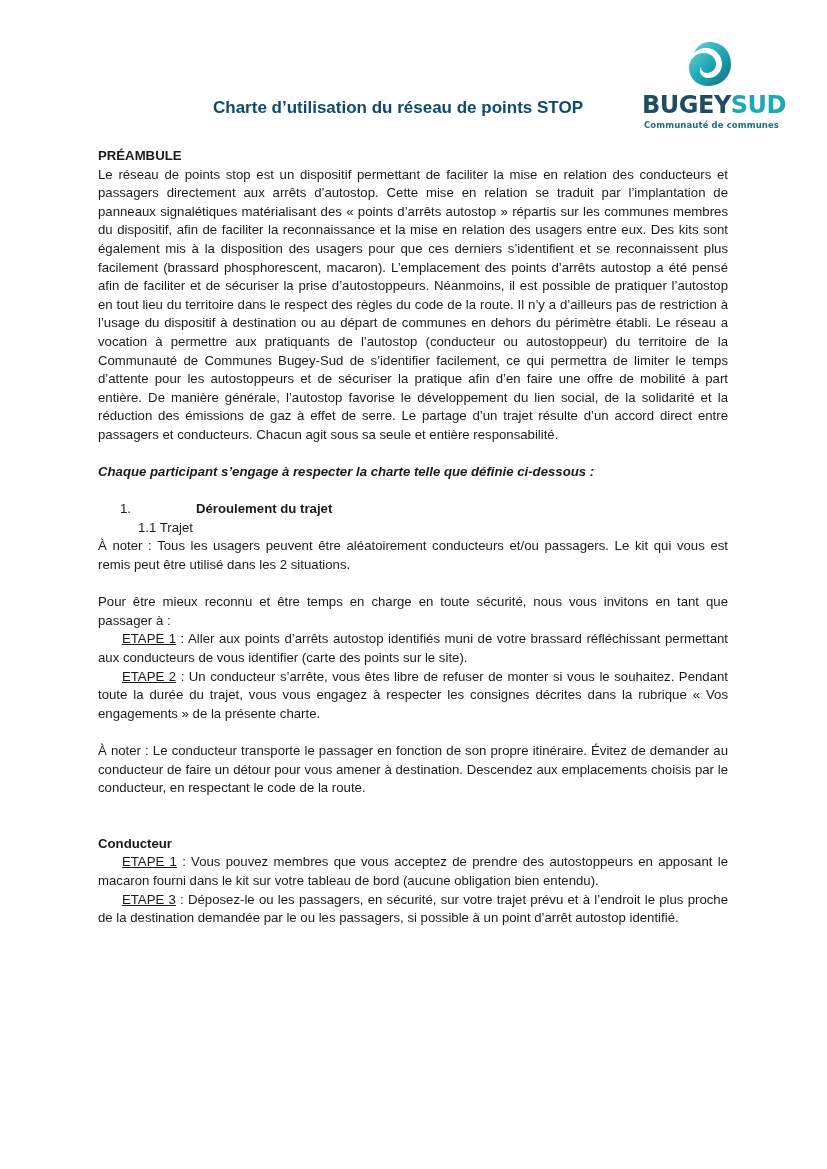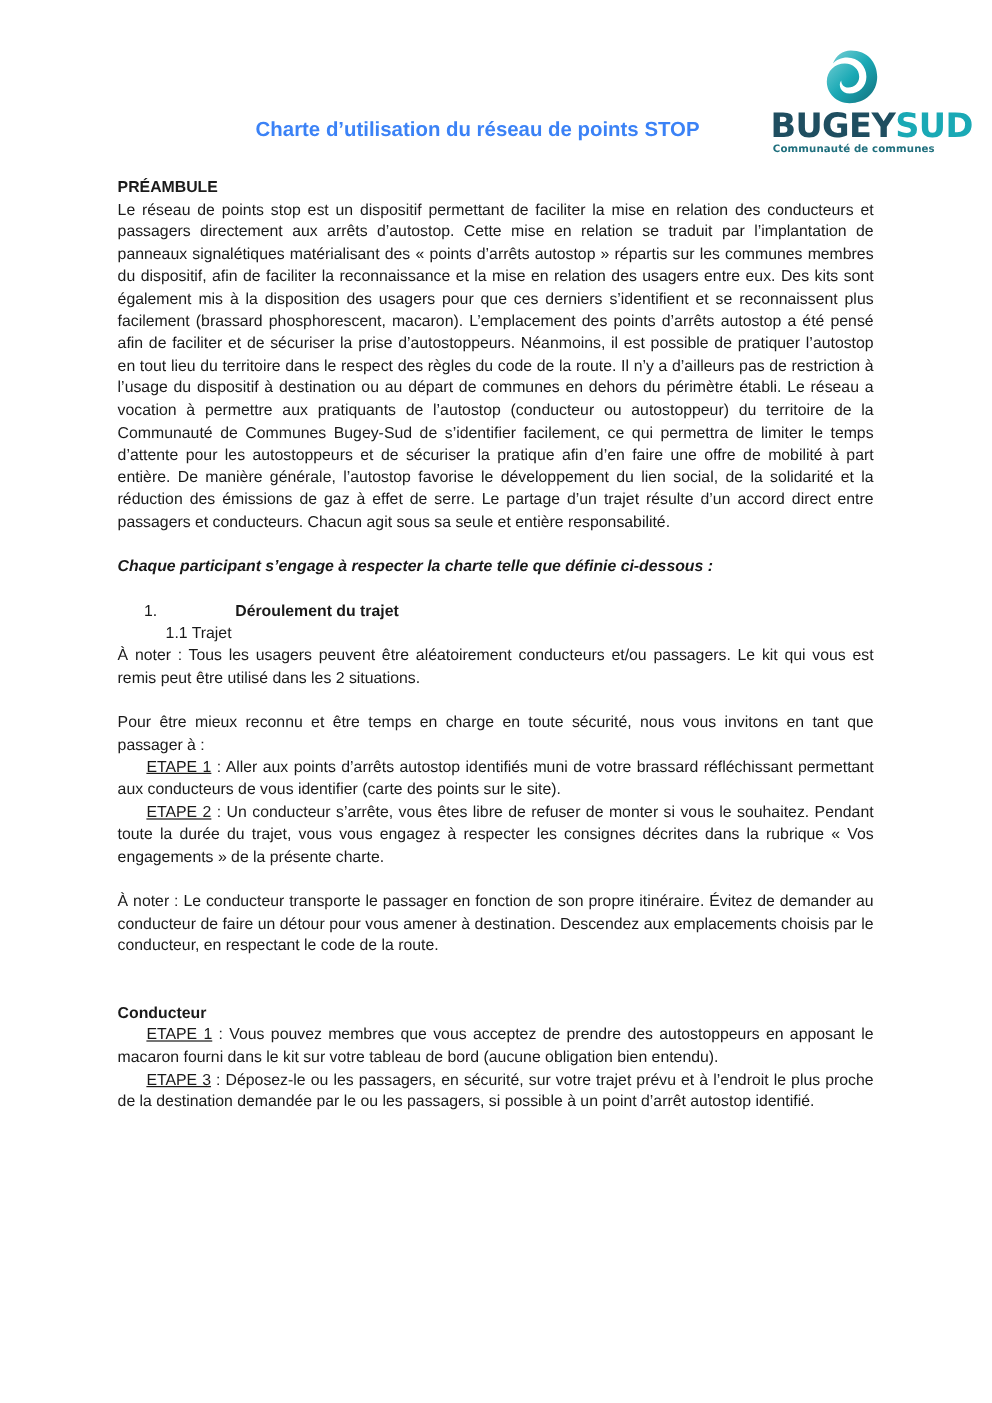--- a/index.html
+++ b/index.html
@@ -1,26 +1,26 @@
 <!DOCTYPE html>
 <html><head>
 <meta charset="utf-8">
 <style>
   html, body { margin: 0; padding: 0; background: #ffffff; }
   body { width: 827px; height: 1169px; position: relative; overflow: hidden;
          font-family: "Liberation Sans", "DejaVu Sans", sans-serif; color: #1a1a1a; }
   .logo { position: absolute; left: 640px; top: 40px; width: 140px; height: 95px; }
   .logo-swirl { position: absolute; left: 45px; top: 0; width: 48px; height: 48px; }
-  .logo-word { position: absolute; left: 2px; top: 52px; font-weight: 900; font-size: 28px;
+  .logo-word { position: absolute; left: 2px; top: 52px; font-weight: 900; font-size: 24px;
                letter-spacing: -0.5px; line-height: 26px; font-family: "DejaVu Sans", sans-serif; }
   .logo-word .b1 { color: #1f4e60; }
   .logo-word .b2 { color: #1aa9b5; }
   .logo-sub { position: absolute; left: 4px; top: 80px; font-size: 8.5px; color: #1f6f7d;
               font-weight: bold; font-family: "DejaVu Sans", sans-serif; letter-spacing: 0.1px; }
-  .title { position: absolute; left: 213px; top: 98px; font-size: 17px; font-weight: bold; color: #3b82f6; }
+  .title { position: absolute; left: 213px; top: 98px; font-size: 17px; font-weight: bold; color: #0c4a6e; }
   .content { position: absolute; left: 98px; top: 147px; width: 630px; font-size: 13.2px; line-height: 18.6px; }
   .content p { margin: 0; text-align: justify; }
   .h { font-weight: bold; margin-left: 48px; }
   .gap { height: 18.6px; }
   .gap2 { height: 37px; }
   .ital { font-weight: bold; font-style: italic; }
   .num { padding-left: 22px; }
   .num .n { display: inline-block; width: 28px; }
   .sub { padding-left: 40px; }
   .u { text-decoration: underline; margin-left: 24px; }

